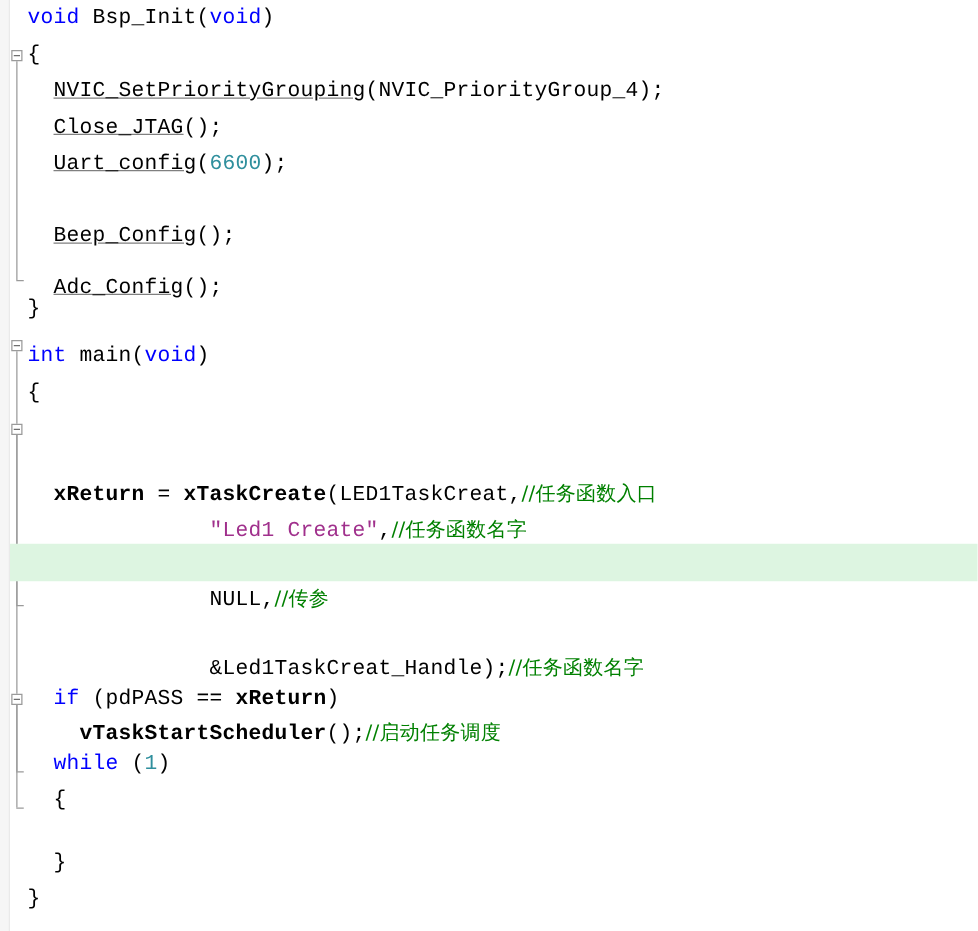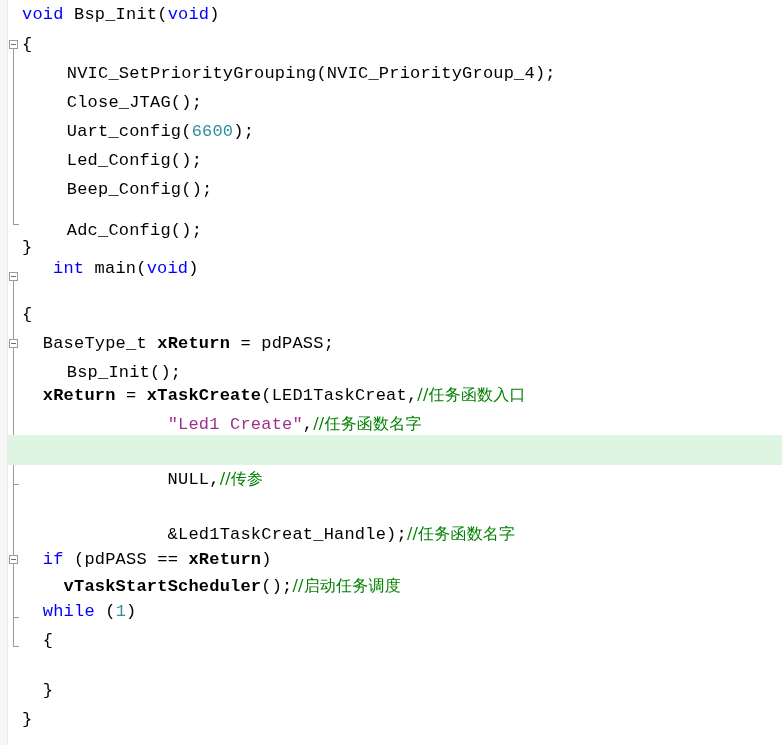--- a/index.html
+++ b/index.html
@@ -105,21 +105,21 @@
     background: #ddf5e1;
   }
 
   
   .kw       { color: #0000ff; }
   .num      { color: #2f8f9d; }
   .str      { color: #a0308c; }
   .cmt      { color: #008000; text-align: right; }
   .plain    { color: #000000; }
   .bold     { font-weight: bold; }
-  .ulink    { text-decoration-color: #808080; margin-left: 24px; }
+  .ulink    { text-decoration: underline; text-decoration-color: #808080; }
   .cjk      { font-family: "DejaVu Sans", "Liberation Sans", sans-serif; font-size: 16px; }
 </style>
 </head>
 <body>
 
 <div id="editor">
 
   <div class="indicator-strip"></div>
 
   <div class="fold-gutter" id="fold-gutter">
@@ -137,29 +137,26 @@
       <div class="fold-end" style="top: 646px;"></div>
     </div>
 
   <div class="hl-band" style="top: 435px; background: rgb(221, 245, 225);"></div>
     <div class="code-layer" id="code-layer">
       <div class="line" style="top: 0px;"><span class="kw">void</span><span class="plain"> Bsp_Init(</span><span class="kw">void</span><span class="plain">)</span></div>
       <div class="line" style="top: 30px;"><span class="plain">{</span></div>
       <div class="line" style="top: 59px;"><span class="plain">  </span><span class="plain ulink">NVIC_SetPriorityGrouping</span><span class="plain">(NVIC_PriorityGroup_4);</span></div>
       <div class="line" style="top: 88px;"><span class="plain">  </span><span class="plain ulink">Close_JTAG</span><span class="plain">();</span></div>
       <div class="line" style="top: 117px;"><span class="plain">  </span><span class="plain ulink">Uart_config</span><span class="plain">(</span><span class="num">6600</span><span class="plain">);</span></div>
-      <div class="line" style="top: 146px;"><span class="plain">  </span><span class="plain ulink">Led_Config</span><span class="plain">();</span></div>
       <div class="line" style="top: 175px;"><span class="plain">  </span><span class="plain ulink">Beep_Config</span><span class="plain">();</span></div>
       <div class="line" style="top: 216px;"><span class="plain">  </span><span class="plain ulink">Adc_Config</span><span class="plain">();</span></div>
       <div class="line" style="top: 233px;"><span class="plain">}</span></div>
       <div class="line" style="top: 262px;"></div>
-      <div class="line" style="top: 254px; margin-left: 31px;"><span class="kw">int</span><span class="plain"> main(</span><span class="kw">void</span><span class="plain">)</span></div>
+      <div class="line" style="top: 271px;"><span class="kw">int</span><span class="plain"> main(</span><span class="kw">void</span><span class="plain">)</span></div>
       <div class="line" style="top: 300px;"><span class="plain">{</span></div>
-      <div class="line" style="top: 329px;"><span class="plain">  BaseType_t </span><span class="plain bold">xReturn</span><span class="plain"> = pdPASS;</span></div>
-      <div class="line" style="top: 358px;"><span class="plain">  </span><span class="plain ulink">Bsp_Init</span><span class="plain">();</span></div>
       <div class="line" style="top: 380px;"><span class="plain">  </span><span class="plain bold">xReturn</span><span class="plain"> = </span><span class="plain bold">xTaskCreate</span><span class="plain">(LED1TaskCreat,</span><span class="cmt cjk">//任务函数入口</span></div>
       <div class="line" style="top: 409px;"><span class="plain">              </span><span class="str">"Led1 Create"</span><span class="plain">,</span><span class="cmt cjk">//任务函数名字</span></div>
       <div class="line" style="top: 464px;"><span class="plain">              NULL,</span><span class="cmt cjk">//传参</span></div>
       <div class="line" style="top: 519px;"><span class="plain">              &amp;Led1TaskCreat_Handle);</span><span class="cmt cjk">//任务函数名字</span></div>
       <div class="line" style="top: 545px;"><span class="kw">  if</span><span class="plain"> (pdPASS == </span><span class="plain bold">xReturn</span><span class="plain">)</span></div>
       <div class="line" style="top: 571px;"><span class="plain">    </span><span class="plain bold">vTaskStartScheduler</span><span class="plain">();</span><span class="cmt cjk">//启动任务调度</span></div>
       <div class="line" style="top: 597px;"><span class="kw">  while</span><span class="plain"> (</span><span class="num">1</span><span class="plain">)</span></div>
       <div class="line" style="top: 626px;"><span class="plain">  {</span></div>
       <div class="line" style="top: 655px;"></div>
       <div class="line" style="top: 676px;"><span class="plain">  }</span></div>

